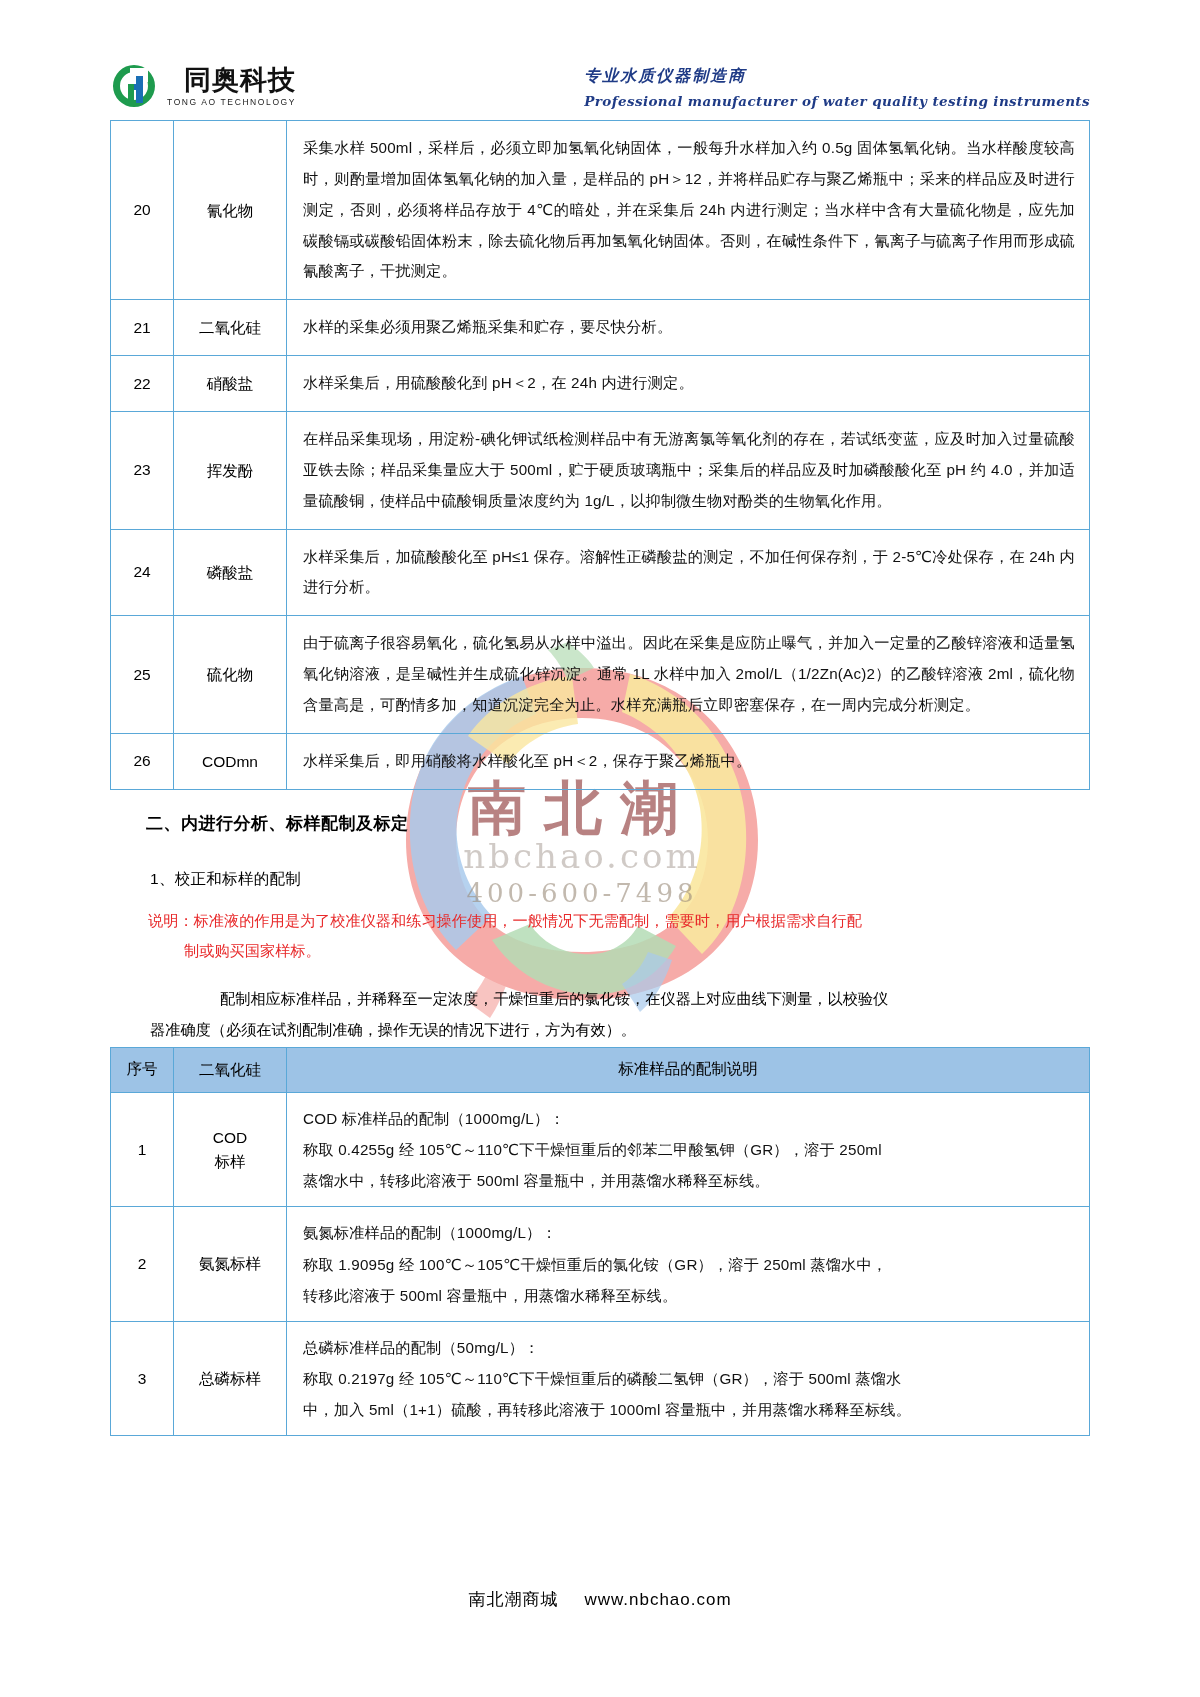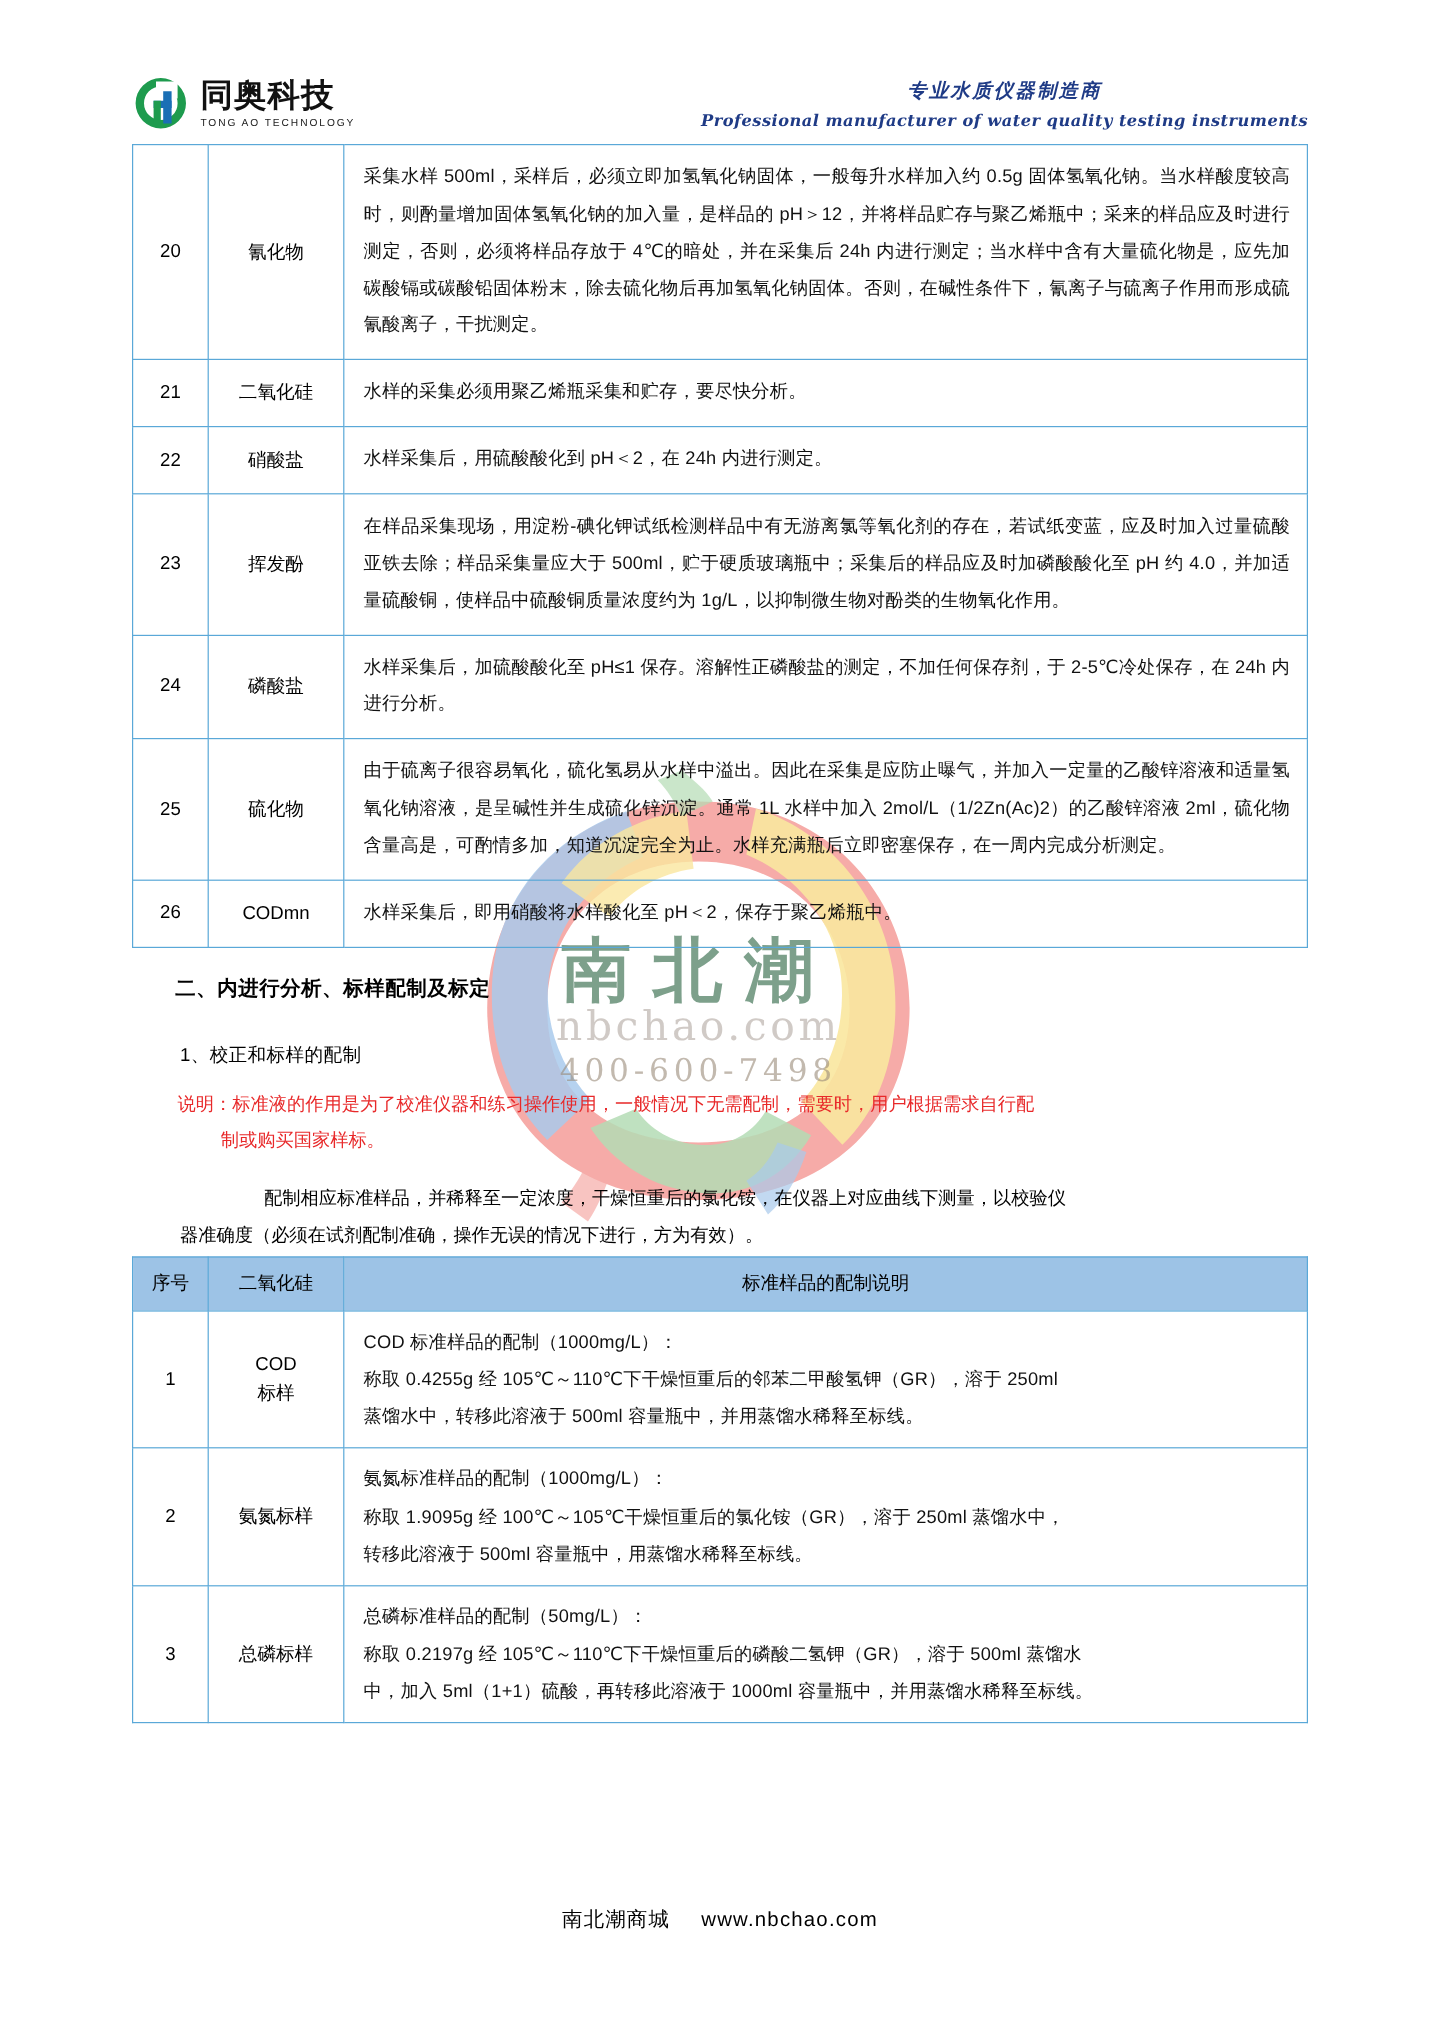--- a/index.html
+++ b/index.html
@@ -25,21 +25,21 @@
     width:420px;height:430px;
     z-index:0;
     pointer-events:none;
   }
   .wm-ring{
     position:absolute;left:0;top:0;width:420px;height:380px;
     opacity:.55;
   }
   .wm-cn{
     position:absolute;left:0;top:130px;width:420px;text-align:center;
-    font-size:58px;letter-spacing:18px;color:#14532d;opacity:.55;
+    font-size:58px;letter-spacing:18px;color:#7f1d1d;opacity:.55;
     font-family:"DejaVu Serif","Liberation Serif",serif;font-weight:700;
   }
   .wm-en{
     position:absolute;left:0;top:196px;width:420px;text-align:center;
     font-size:34px;letter-spacing:3px;color:#7b6a5e;opacity:.35;
     font-family:"DejaVu Serif","Liberation Serif",serif;
   }
   .wm-tel{
     position:absolute;left:0;top:238px;width:420px;text-align:center;
     font-size:26px;letter-spacing:4px;color:#9a8b7a;opacity:.6;
@@ -48,30 +48,30 @@
 
   .content{position:relative;z-index:2;}
 
   
   .header{
     display:flex;align-items:flex-end;justify-content:space-between;
     padding-top:62px;padding-bottom:8px;
   }
   .logo{display:flex;align-items:center;gap:9px;}
   .logo-mark{width:48px;height:48px;position:relative;flex:0 0 auto;}
-  .logo-text{display:flex;flex-direction:column;line-height:1;}
+  .logo-text{display:flex;flex-direction:column;line-height:1;text-align:right;}
   .logo-cn{
     font-size:27px;font-weight:700;letter-spacing:1px;color:#111;
     font-family:"DejaVu Sans","Liberation Sans",sans-serif;
   }
   .logo-en{
     font-size:8.5px;letter-spacing:1.6px;color:#222;margin-top:5px;
     font-family:"Liberation Sans",sans-serif;
   }
-  .tagline{text-align:center;line-height:1.35;margin-left:16px;}
+  .tagline{text-align:left;line-height:1.35;margin-left:16px;}
   .tag-cn{
     font-family:"DejaVu Serif","Liberation Serif",serif;
     font-style:italic;font-weight:700;font-size:16px;color:#1f3b86;
     letter-spacing:2px;
   }
   .tag-en{
     font-family:"DejaVu Serif","Liberation Serif",serif;
     font-style:italic;font-weight:700;font-size:13.5px;color:#1f3b86;
     letter-spacing:.4px;margin-top:5px;
   }

